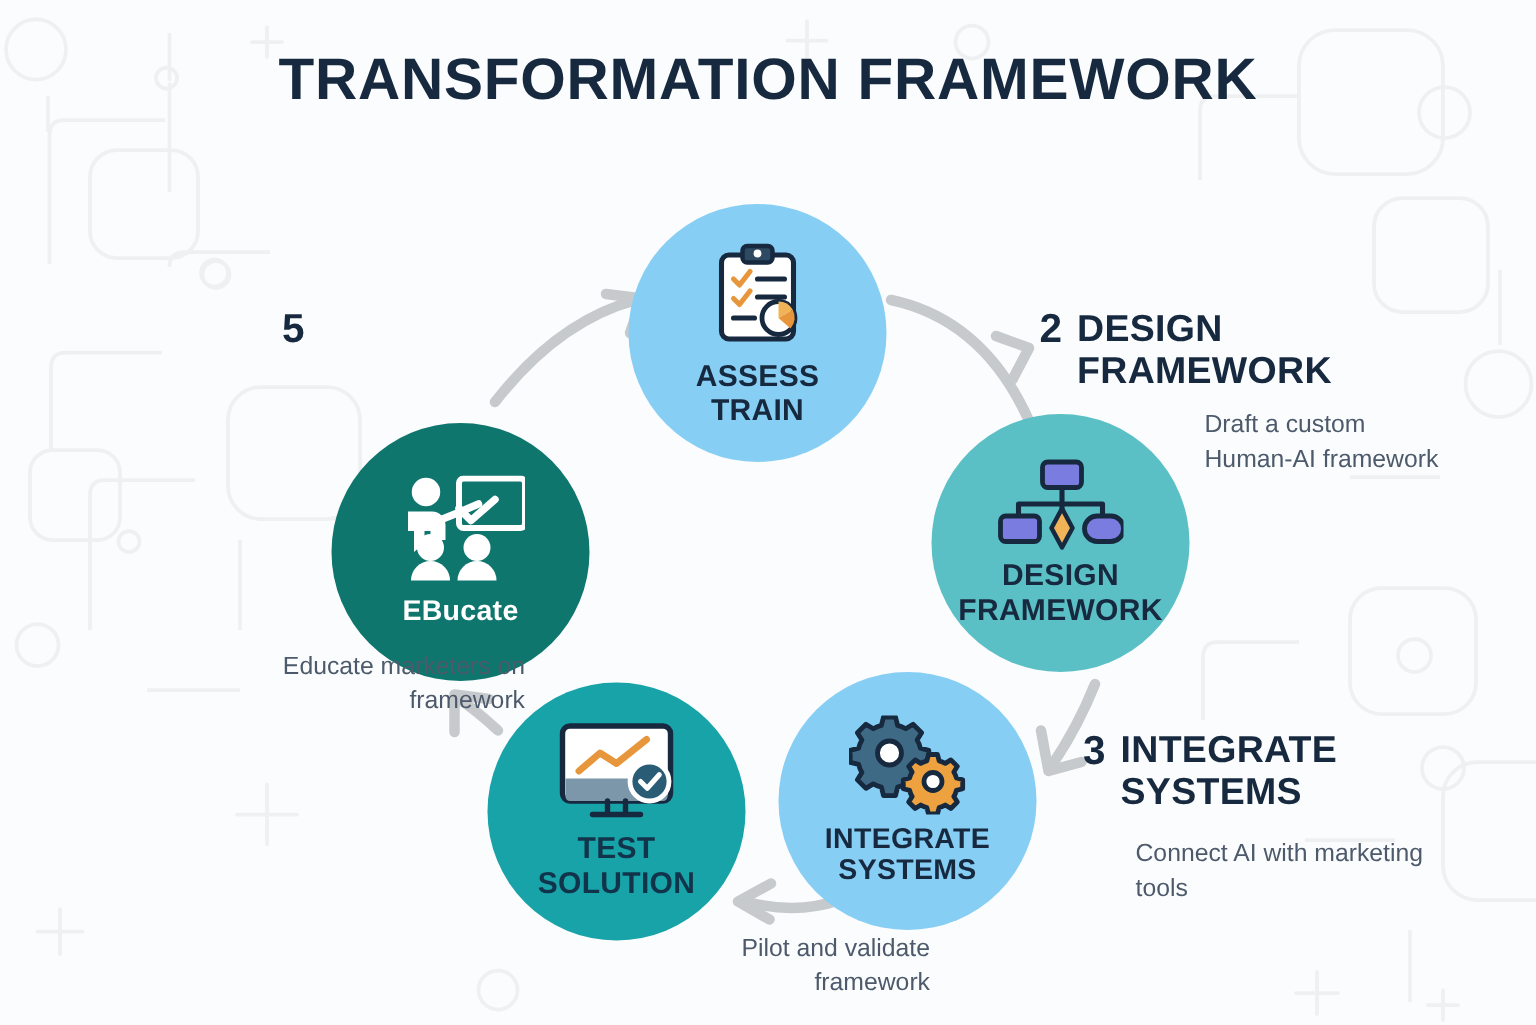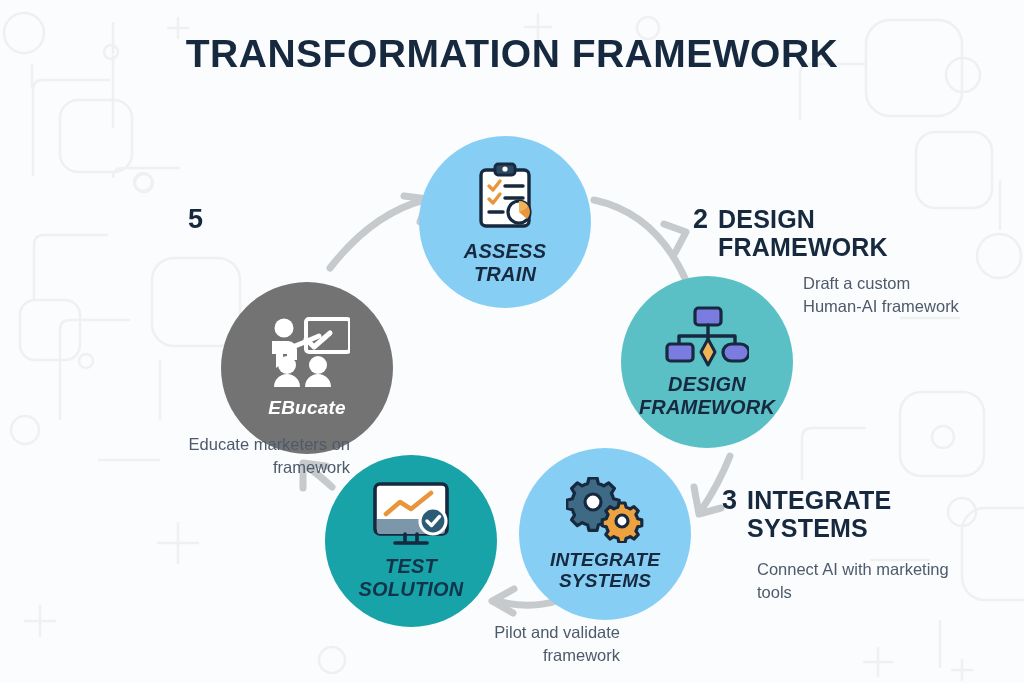--- a/index.html
+++ b/index.html
@@ -30,21 +30,20 @@
   }
 
   
   .node {
     position:absolute;
     border-radius:50%;
     display:flex;
     flex-direction:column;
     align-items:center;
     justify-content:center;
-    font-style:italic;
   }
   .node-label {
     text-align:center;
     font-weight:bold;
     line-height:1.13;
     letter-spacing:0.2px;
   }
   .node-icon { display:block; }
 
   
@@ -68,21 +67,21 @@
   #node-integrate .node-label { color:#16293f; font-size:19px; margin-top:6px; }
 
   #node-test {
     left:325px; top:455px; width:172px; height:172px;
     background:#17a3a8;
   }
   #node-test .node-label { color:#11344b; font-size:20px; margin-top:6px; }
 
   #node-train {
     left:221px; top:282px; width:172px; height:172px;
-    background:#737373;
+    background:#0f766e;
   }
   #node-train .node-label { color:#ffffff; font-size:19px; margin-top:8px; }
 
   
   .step-head {
     position:absolute;
     display:flex;
     align-items:flex-start;
     gap:10px;
   }

